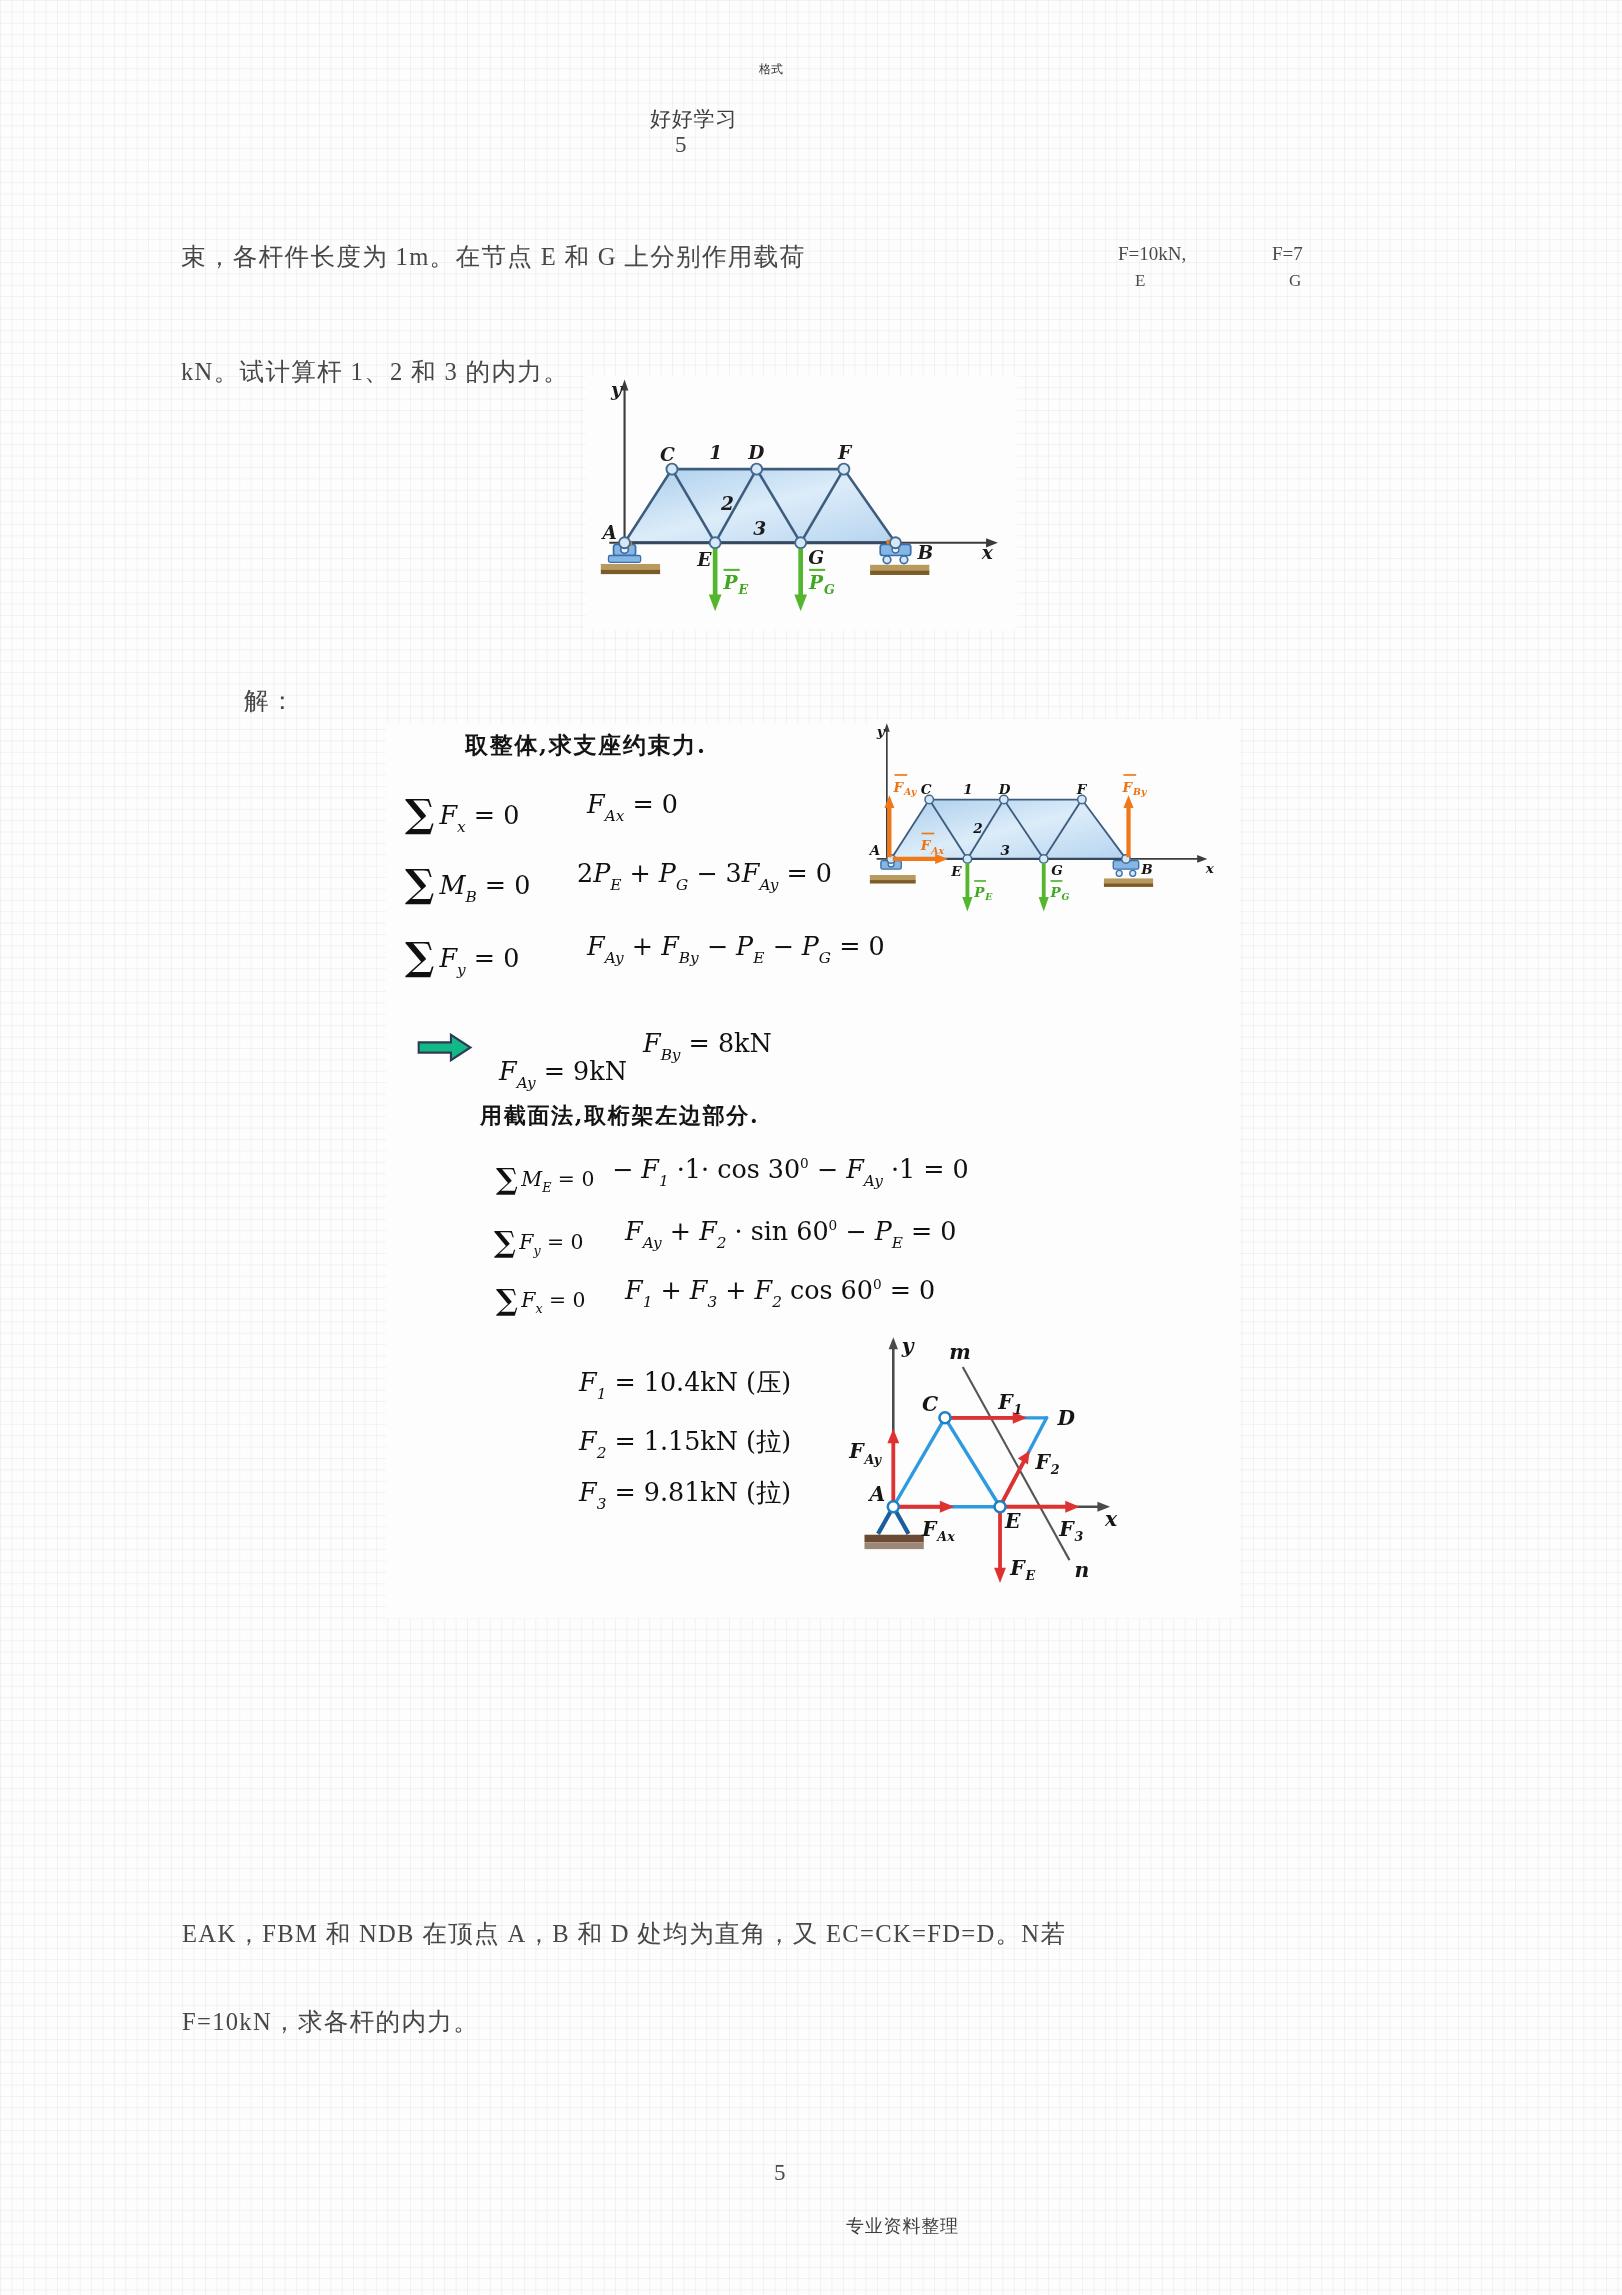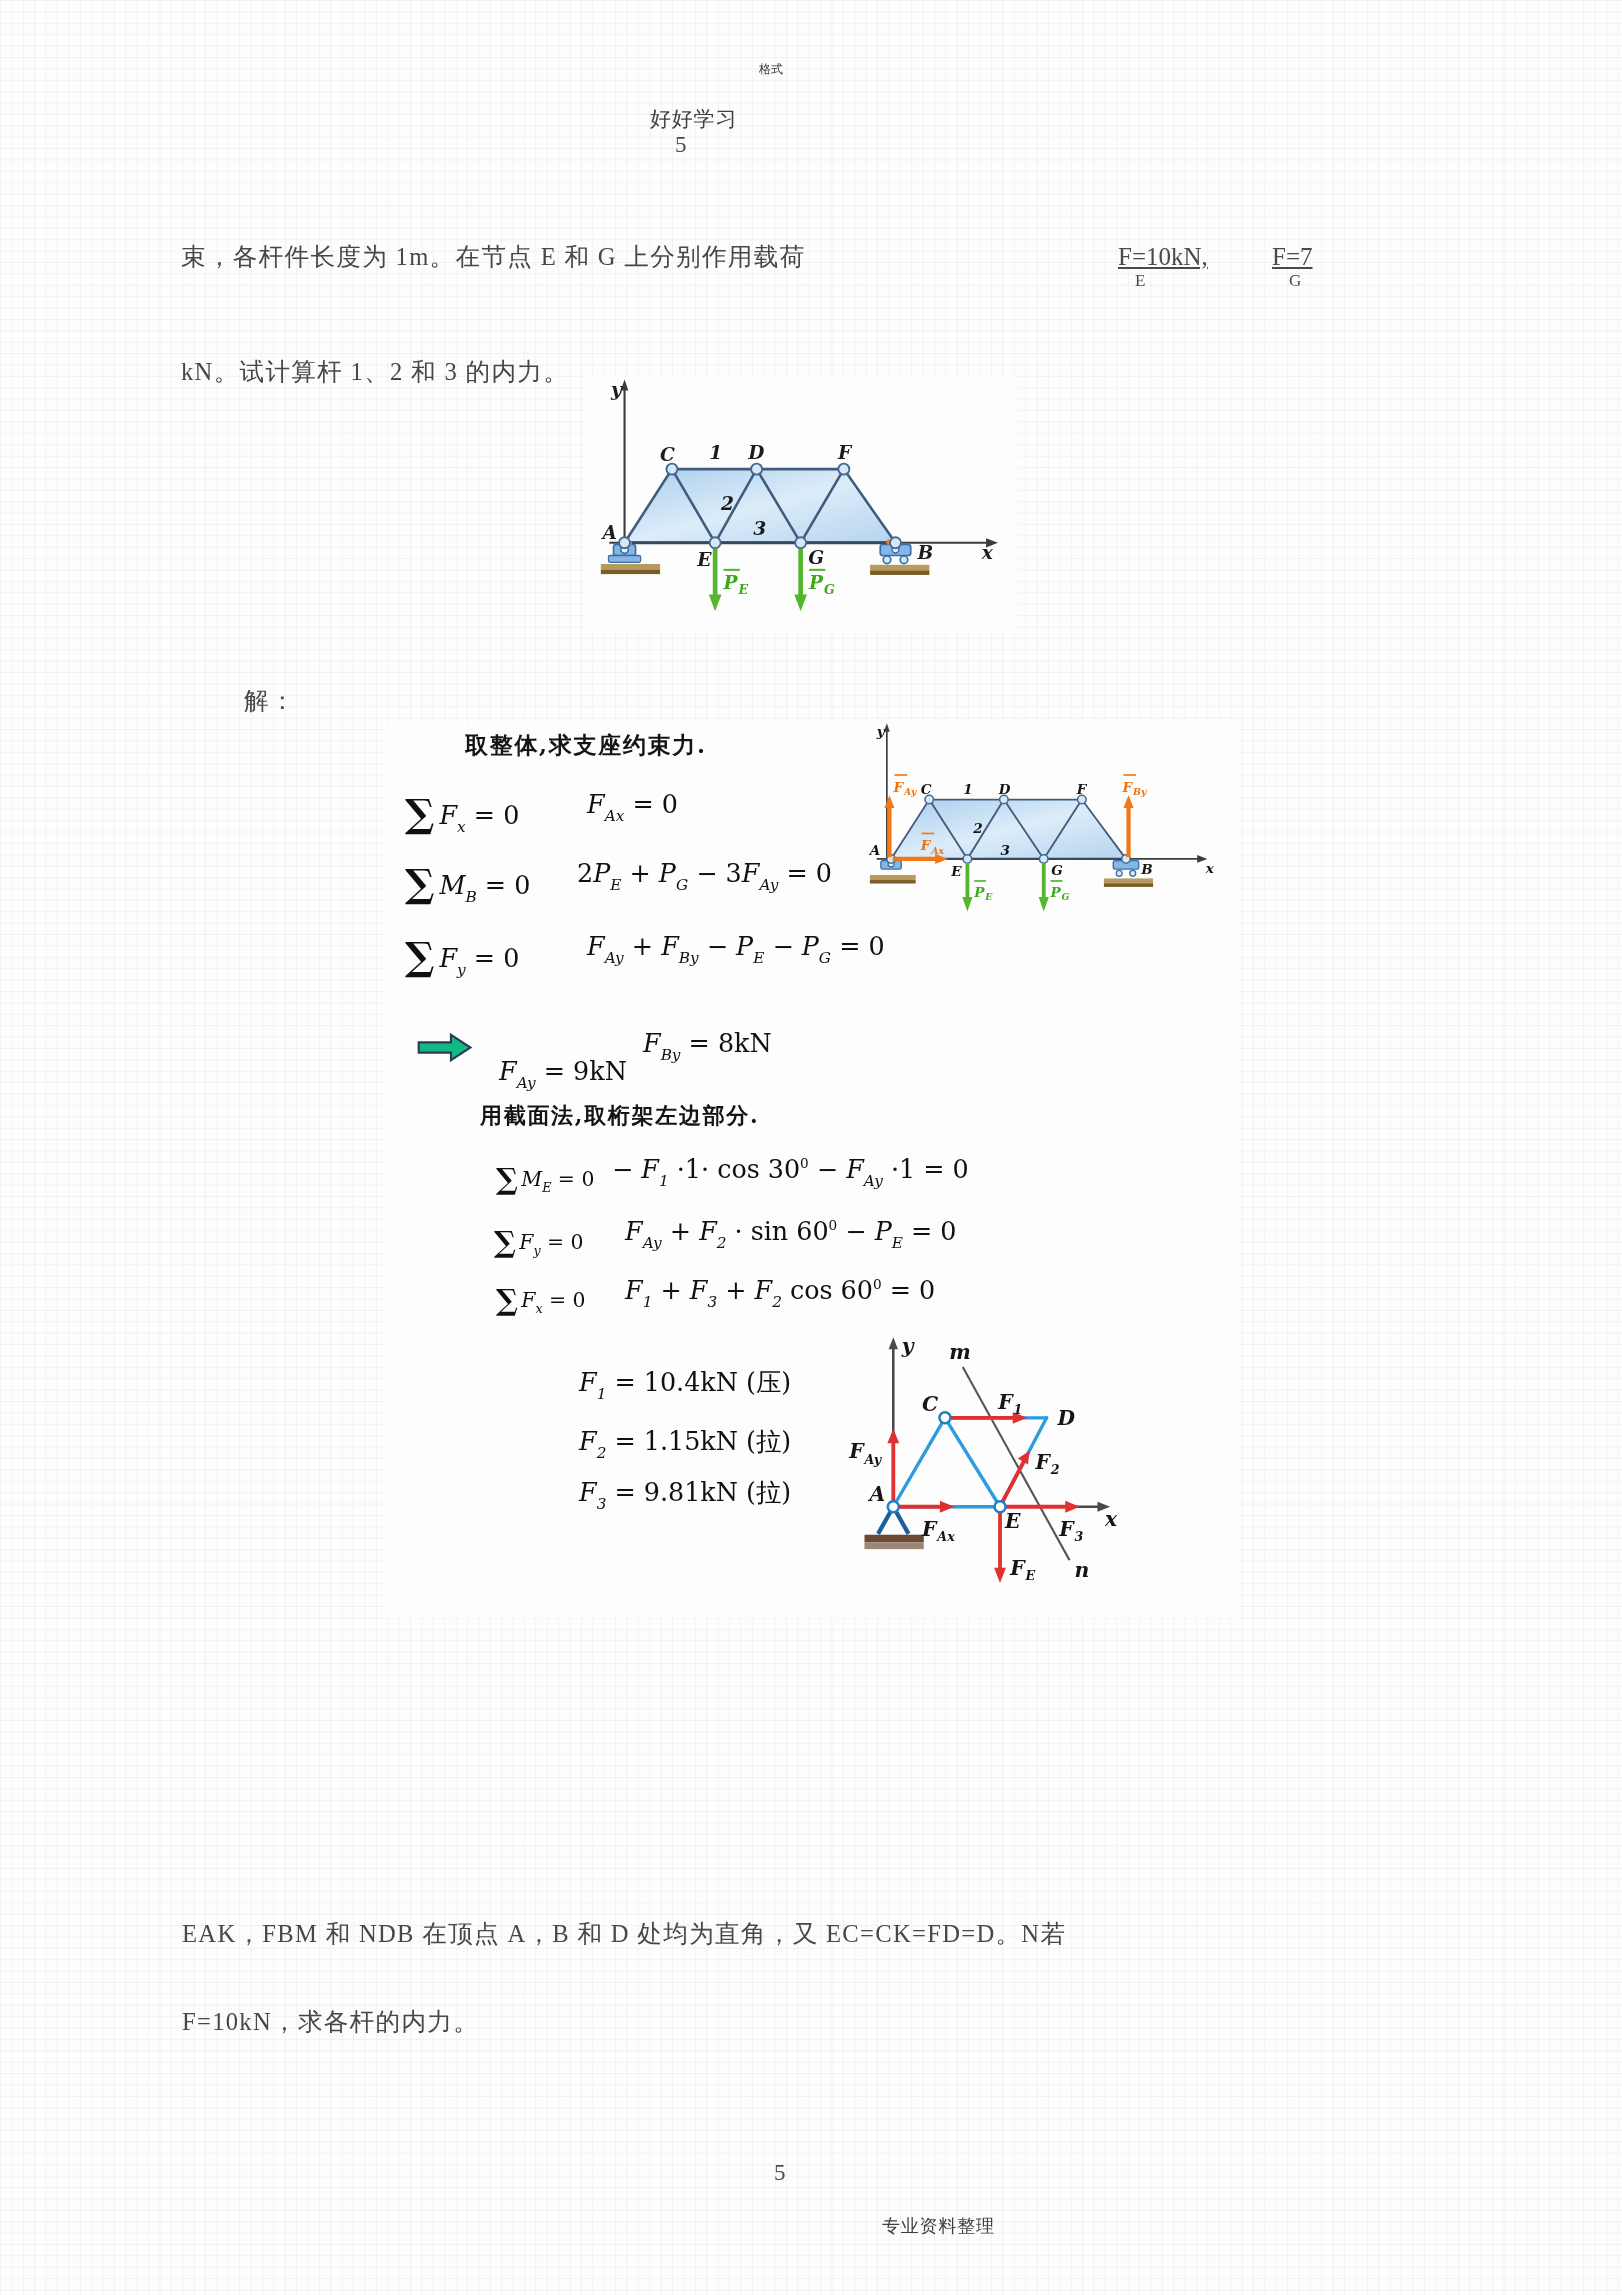--- a/index.html
+++ b/index.html
@@ -12,23 +12,23 @@
       linear-gradient(to bottom, rgba(190,190,205,0.18) 0.8px, transparent 0.8px);
     background-size:11.4px 11.4px;
     font-family:"Liberation Serif","DejaVu Serif",serif;
     color:#3c3c3c;
   }
   .abs{position:absolute;white-space:nowrap;}
   .cn{font-size:24.6px;letter-spacing:1.3px;color:#474747;}
   .small-note{font-size:12px;color:#333;}
   .doc-title{font-size:21px;color:#3f3f3f;letter-spacing:0.8px;}
   .pagenum{font-size:23px;color:#4a4a4a;}
-  .loadmain{font-size:25px;color:#4a4a4a;text-decoration:underline;}
+  .loadmain{font-size:19px;color:#4a4a4a;}
   .loadsub{font-size:17px;color:#4a4a4a;}
-  .footer{font-size:18px;color:#3f3f3f;letter-spacing:0.8px;margin-left:36px;}
+  .footer{font-size:18px;color:#3f3f3f;letter-spacing:0.8px;}
   .handtitle{font-size:23px;font-weight:bold;color:#141414;letter-spacing:1.7px;font-family:"DejaVu Serif",serif;}
   .sol-bg{background:#fdfdfd;}
   .imgish{filter:blur(0.4px);}
   
   .eq{position:absolute;white-space:nowrap;font-family:"DejaVu Serif",serif;color:#101010;}
   .eq .eq-s{font-size:39px;font-weight:700;margin-right:5.1px;display:inline-block;transform:translateY(3.4px);}
   .eq .eq-v{font-style:italic;font-size:25.4px;}
   .eq .eq-u{font-size:25.4px;}
   .eq .eq-b{font-style:italic;font-size:15.3px;vertical-align:-7.6px;}
   .eq .eq-p{font-size:13.6px;vertical-align:10.2px;}

